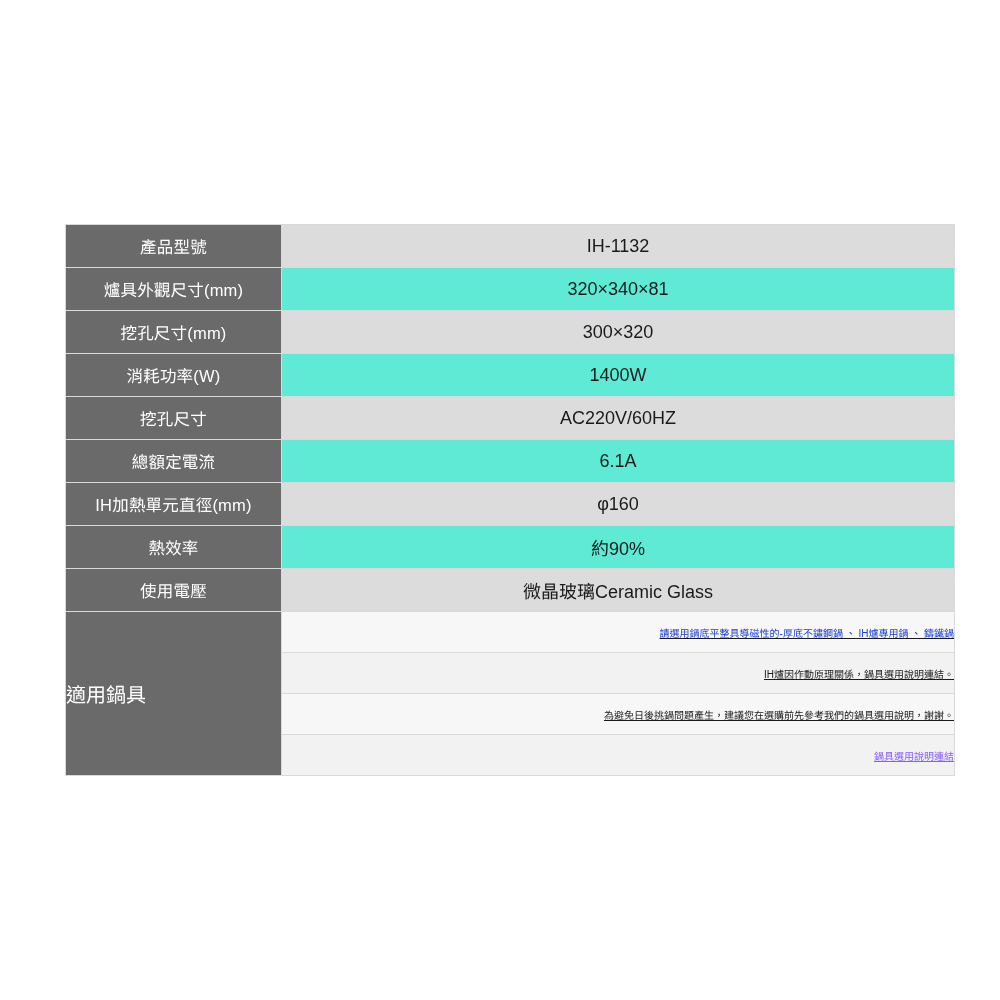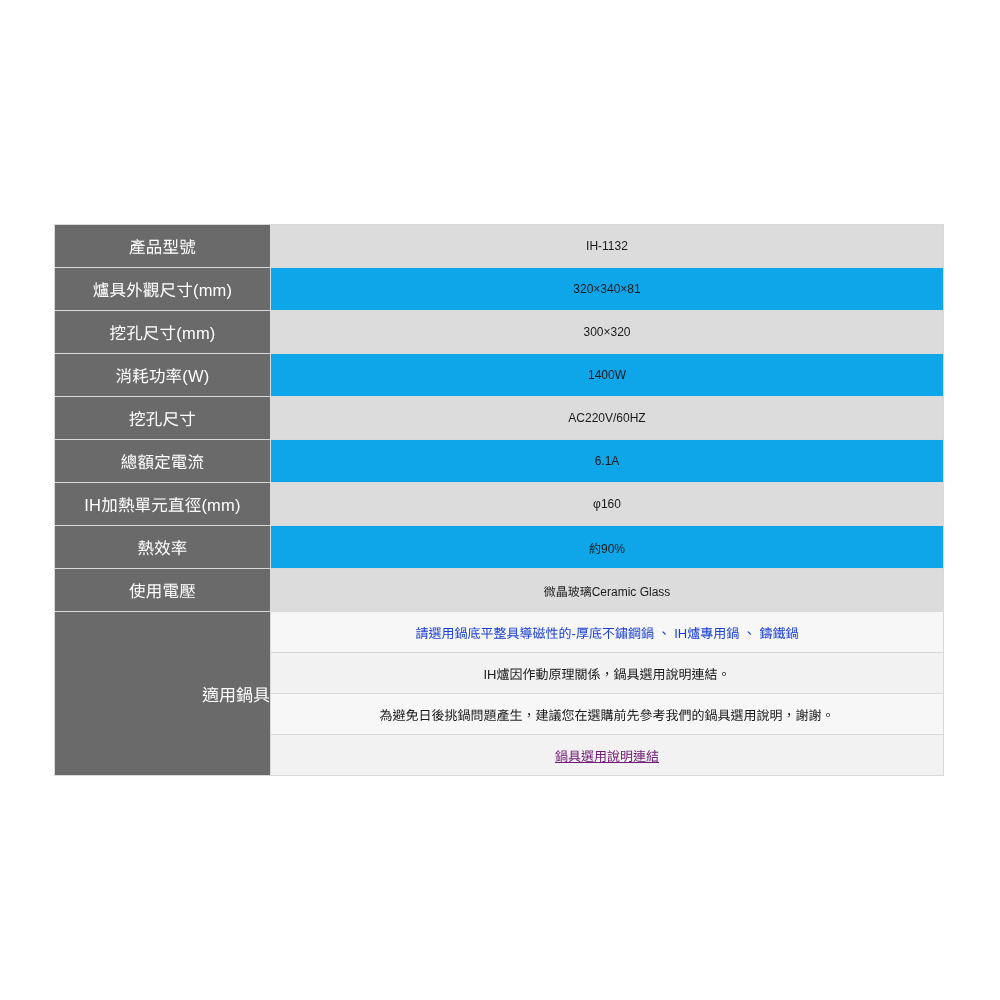--- a/index.html
+++ b/index.html
@@ -14,21 +14,21 @@
   #page {
     position: relative;
     width: 1000px;
     height: 1000px;
     background: #ffffff;
     overflow: hidden;
   }
 
   #spec-table-wrap {
     position: absolute;
-    left: 54px;
+    left: 65px;
     top: 224px;
     width: 925px;
   }
 
   table.spec-table {
     border-collapse: collapse;
     width: 890px;
     table-layout: fixed;
   }
 
@@ -44,55 +44,56 @@
     color: #ffffff;
     text-align: center;
     font-size: 16.5px;
     height: 42px;
     letter-spacing: 0.2px;
     border-color: #5e5e5e;
   }
 
   td.value-cell {
     text-align: center;
-    font-size: 12px;
+    font-size: 18px;
     height: 42px;
     color: #1a1a1a;
   }
 
   .row-dark td.value-cell  { background: #dcdcdc; }
-  .row-light td.value-cell { background: #0ea5e9; }
+  .row-light td.value-cell { background: #5eead4; }
 
   
   td.pot-label {
     background: #6a6a6a;
     color: #ffffff;
-    text-align: right;
-    font-size: 17px;
+    text-align: left;
+    font-size: 20px;
     border-color: #5e5e5e;
   }
 
   td.pot-line {
     background: #f7f7f7;
     height: 40px;
     padding-left: 22px;
-    font-size: 13px;
+    font-size: 10px;
     color: #1a1a1a;
-    text-align: center;
+    text-align: right;
     white-space: nowrap;
+    text-decoration: underline;
   }
 
   td.pot-line.alt { background: #f2f2f2; }
 
   .link-text {
     color: #1a3fd4;
   }
 
   .link-underline {
-    color: #701a75;
+    color: #8b5cf6;
     text-decoration: underline;
   }
 
   .nowrap { white-space: nowrap; }
 </style>
 </head>
 <body>
 
 <div id="page">
 

